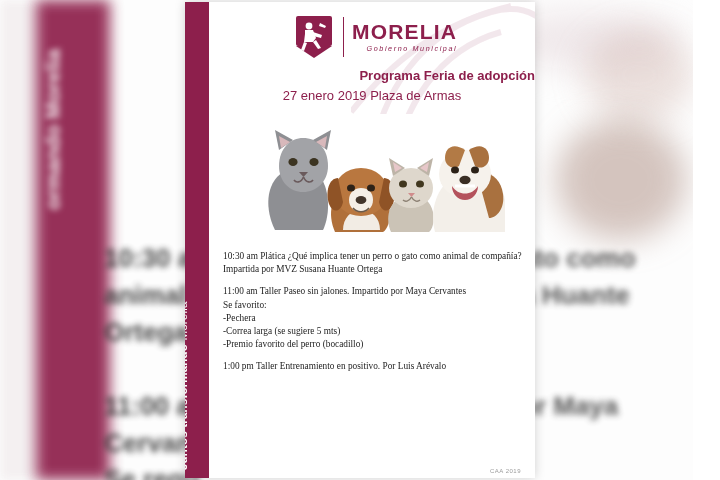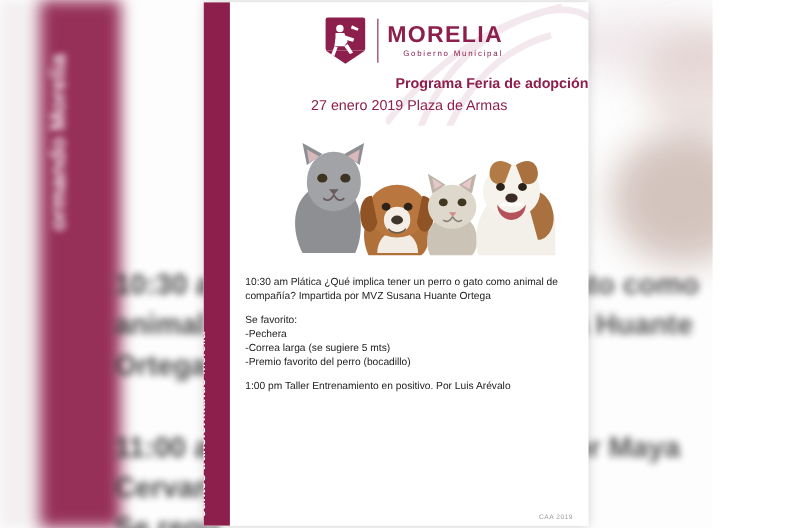--- a/index.html
+++ b/index.html
@@ -13,20 +13,21 @@
     overflow: hidden;
     font-family: "Liberation Sans", sans-serif;
   }
 
   #stage {
     position: relative;
     width: 648px;
     height: 480px;
     background: #ffffff;
     overflow: hidden;
+    padding-left: 45px;
   }
 
   
   .bg-layer {
     position: absolute;
     inset: 0;
     background: #fdfdfd;
     overflow: hidden;
   }
   .bg-left-bar {
@@ -186,20 +187,21 @@
     font-size: 21px;
     font-weight: bold;
     letter-spacing: 1.2px;
   }
   .logo-sub {
     color: #8d1f4c;
     font-size: 7.2px;
     letter-spacing: 1.6px;
     margin-top: 3px;
     text-align: right;
+    font-style: italic;
   }
 
   .poster-title {
     position: absolute;
     left: 0;
     right: 0;
     top: 66px;
     text-align: right;
     color: #8d1f4c;
     font-size: 13px;
@@ -228,20 +230,21 @@
 
   
   .schedule {
     position: absolute;
     left: 14px;
     right: 10px;
     top: 248px;
     color: #1c1c1c;
     font-size: 9.3px;
     line-height: 1.38;
+    font-family: Liberation Serif, serif;
   }
   .sched-item { margin-bottom: 9px; }
   .sched-item .lines { white-space: pre-line; }
   .req-label { margin-top: 2px; }
   .req-list { white-space: pre-line; }
 
   .poster-footer {
     position: absolute;
     right: 14px;
     bottom: 4px;
@@ -381,20 +384,21 @@
             <path d="M216 72 L236 72" stroke="#ffffff" stroke-width="3"></path>
           </g>
         </svg>
       </div>
 
       <div class="schedule">
         <div class="sched-item">
           <div class="lines">10:30 am Plática ¿Qué implica tener un perro o gato como animal de compañía? Impartida por MVZ Susana Huante Ortega</div>
         </div>
         <div class="sched-item">
+          <div class="lines">11:00 am Taller Paseo sin jalones.  Impartido por Maya Cervantes</div>
           <div class="req-label">Se favorito:</div>
           <div class="req-list">-Pechera
 -Correa larga (se sugiere 5 mts)
 -Premio favorito del perro (bocadillo)</div>
         </div>
         <div class="sched-item">
           <div class="lines">1:00 pm Taller Entrenamiento en positivo. Por Luis Arévalo</div>
         </div>
       </div>
 

